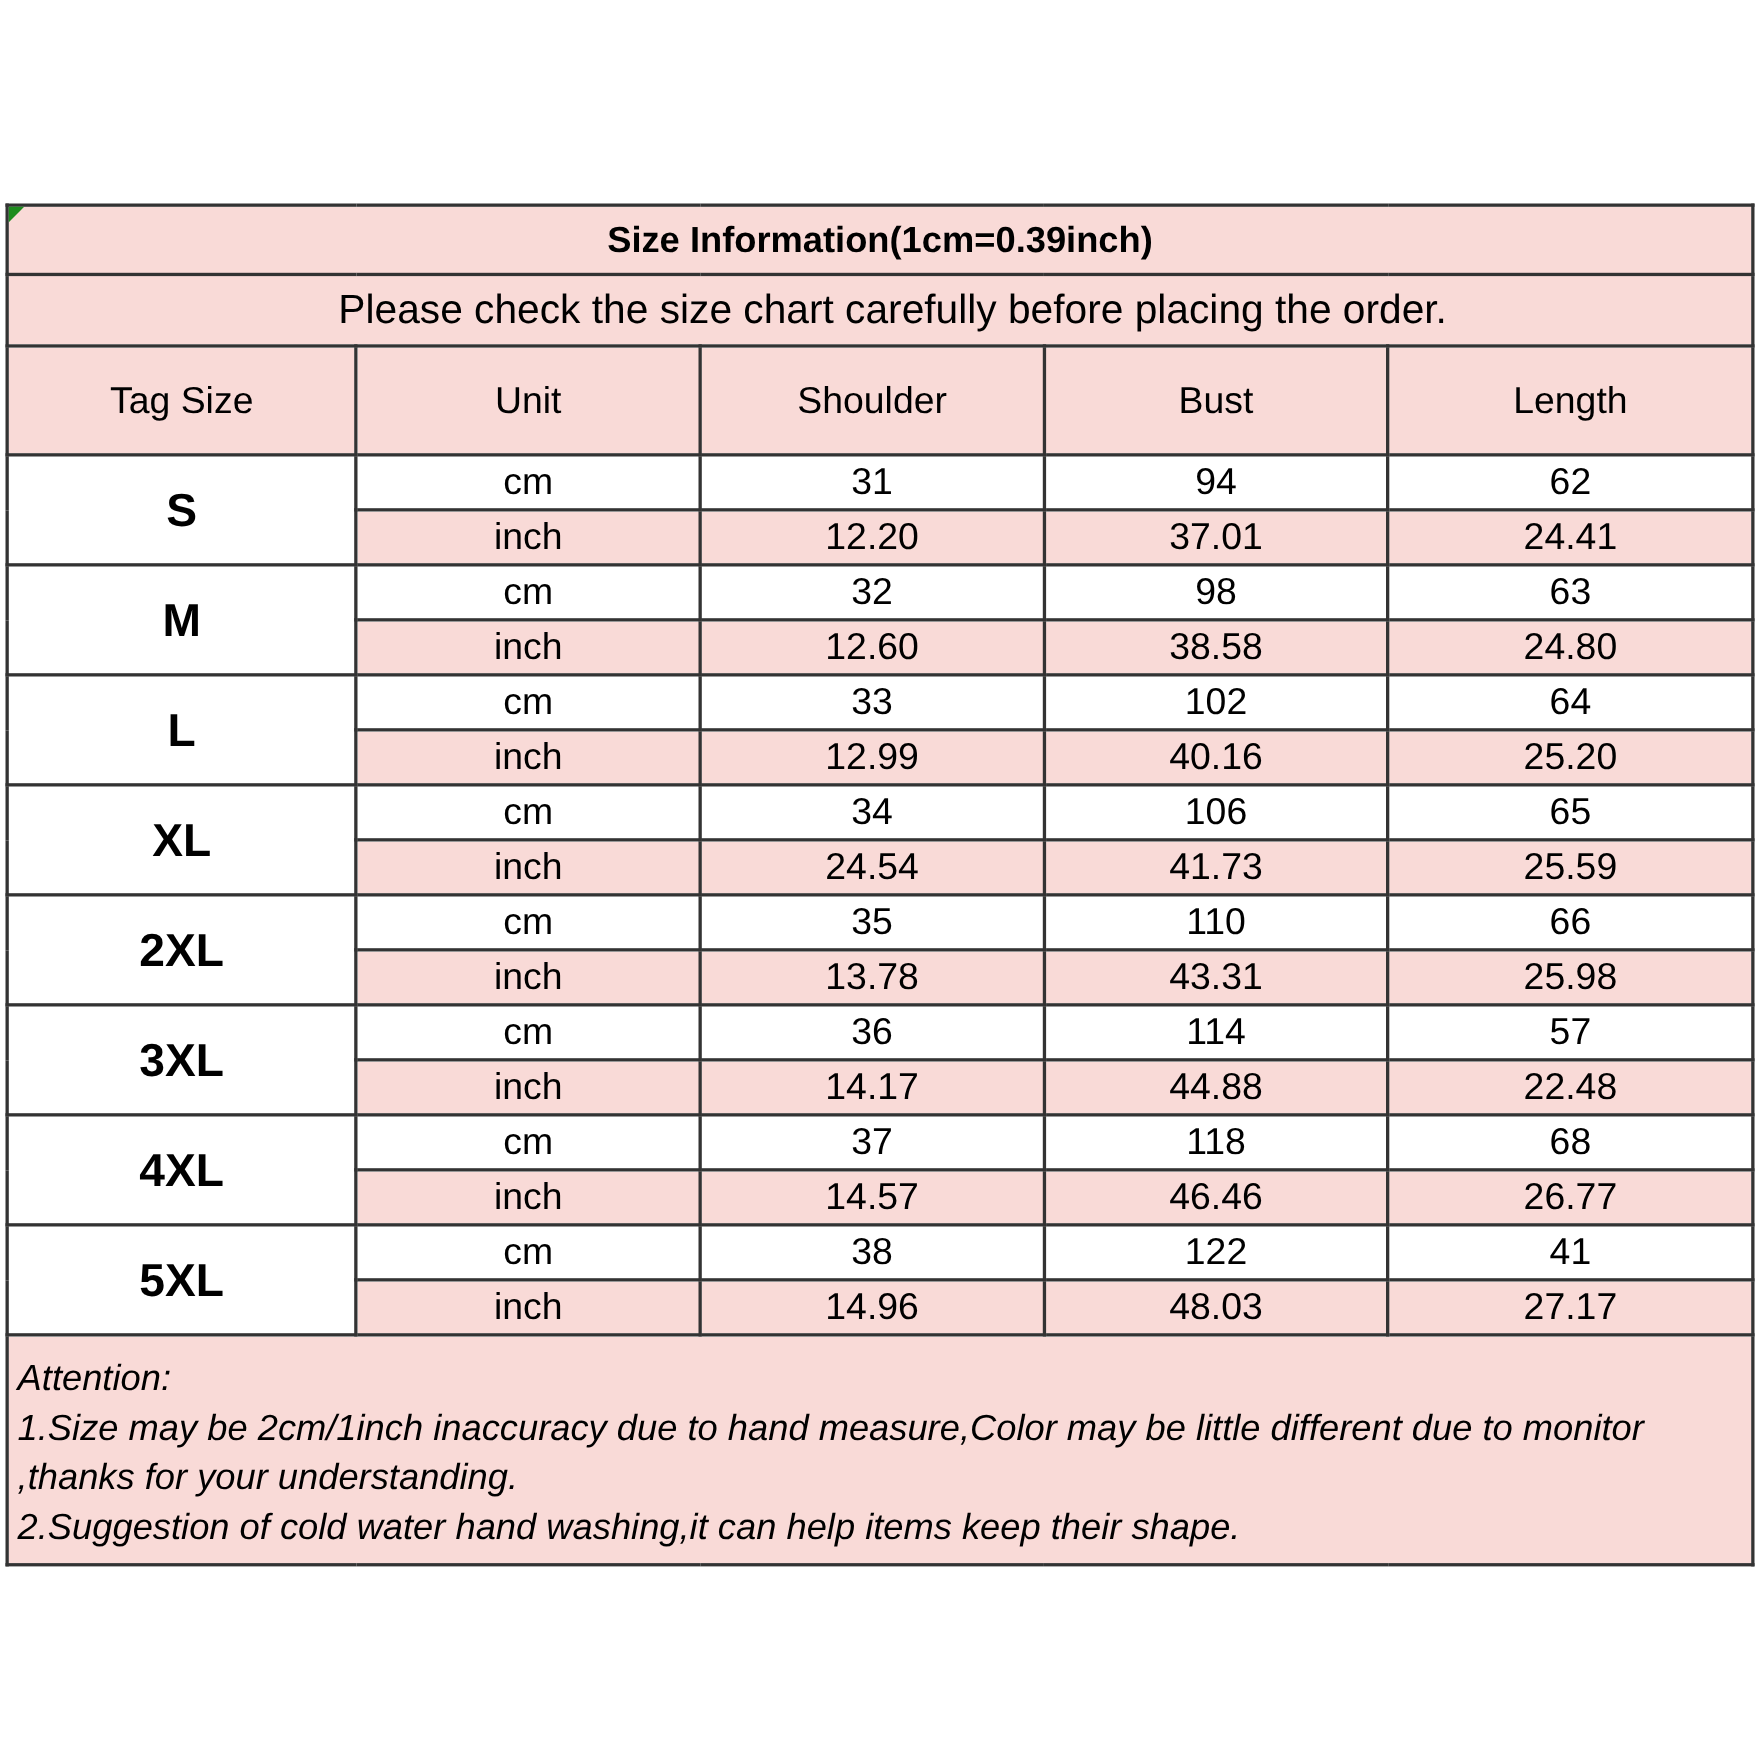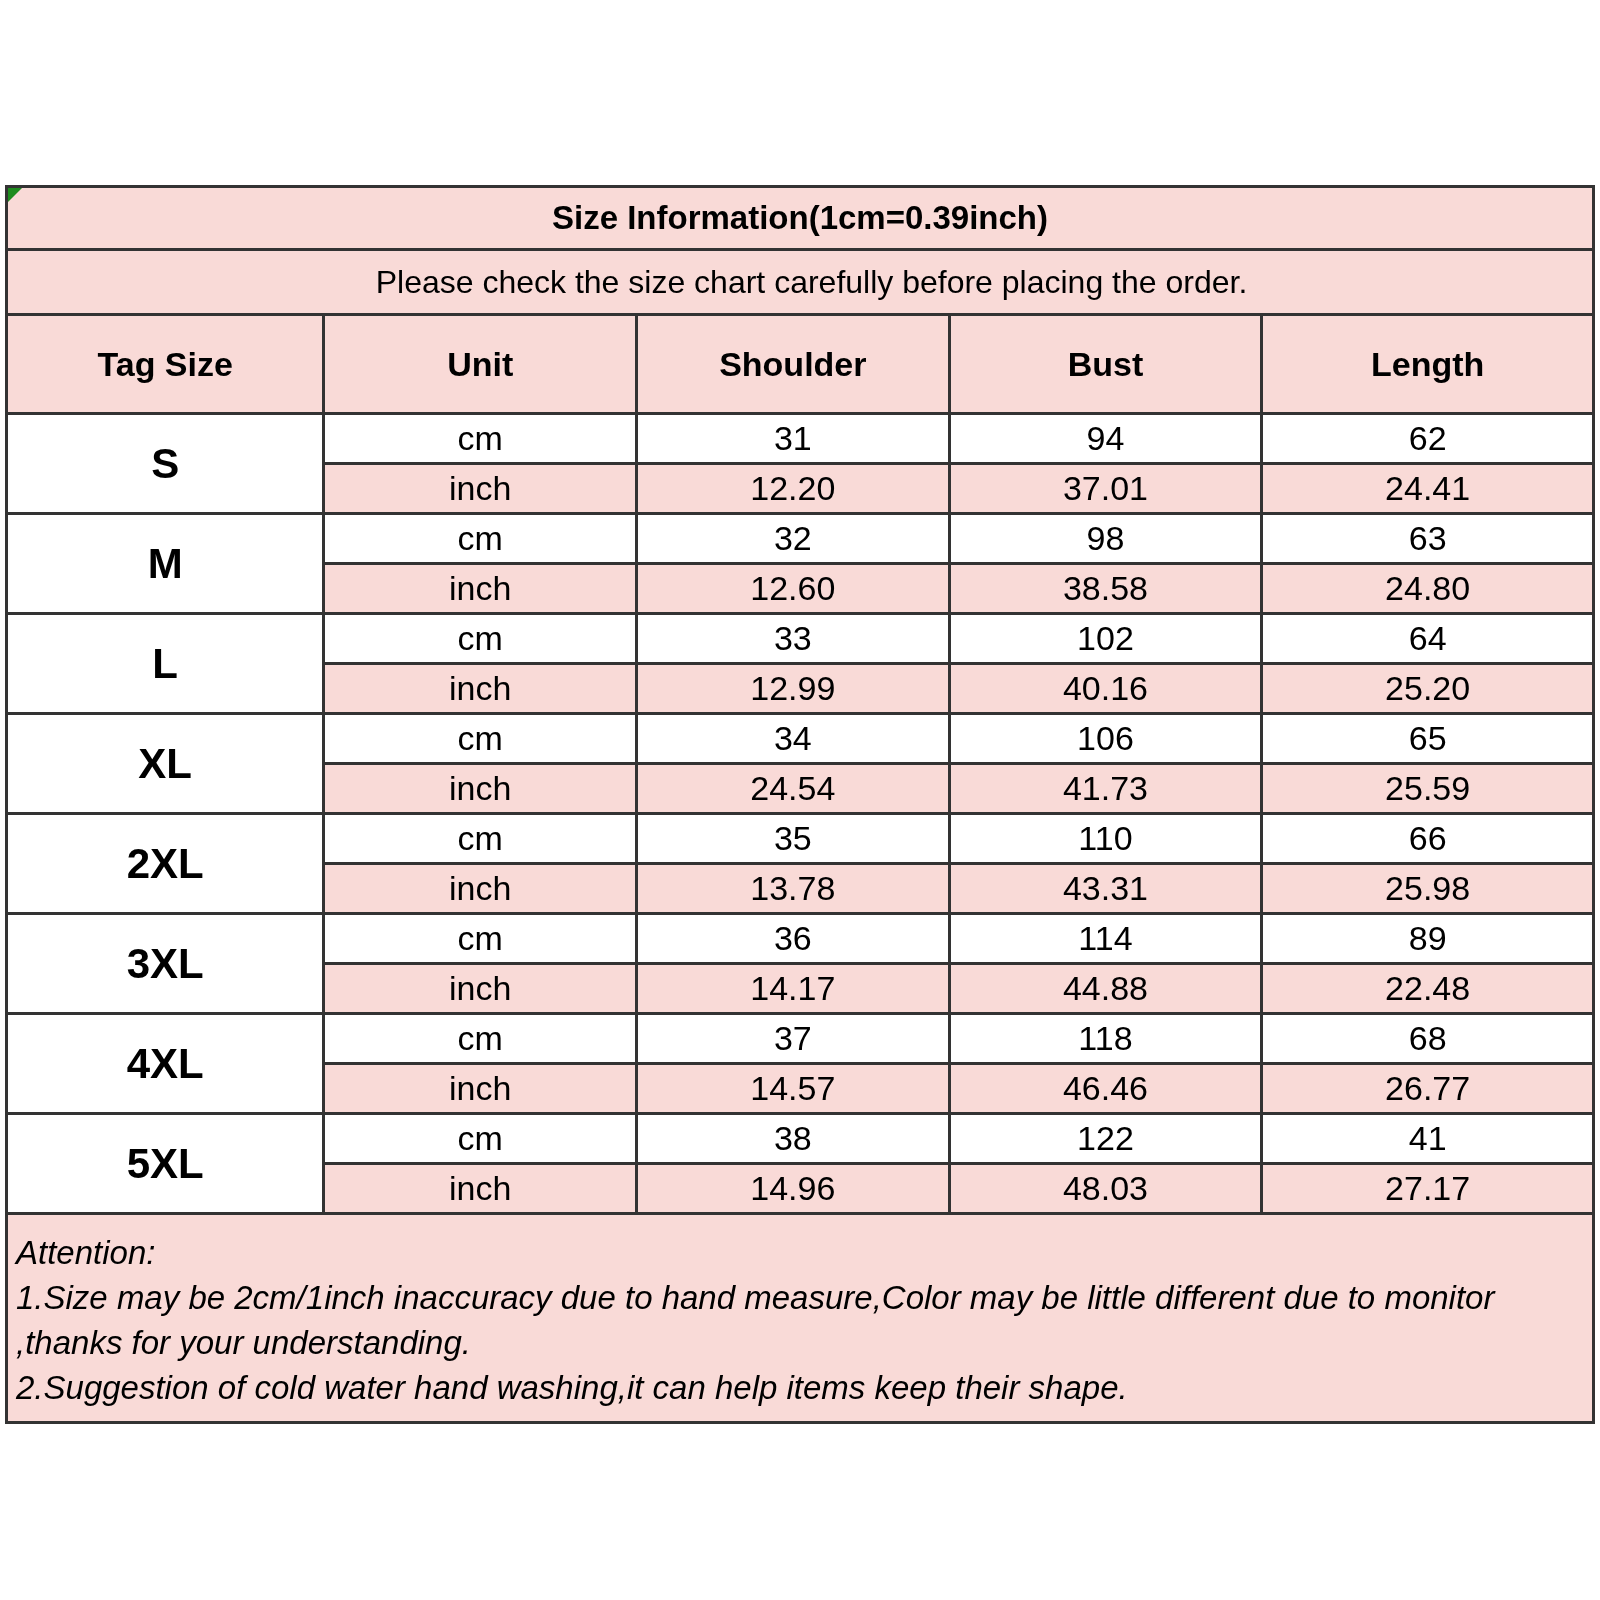--- a/index.html
+++ b/index.html
@@ -44,29 +44,29 @@
   }
   tr.title-row th{
     height:60px;
     background:var(--pink);
     font-size:33px;
     font-weight:bold;
   }
   tr.subtitle-row td{
     height:62px;
     background:var(--pink);
-    font-size:32px;
+    font-size:37px;
     font-weight:normal;
     padding-left:23px;
   }
   tr.header-row th{
     height:96px;
     background:var(--pink);
     font-size:34px;
-    font-weight:bold;
+    font-weight:normal;
   }
   tbody td{
     height:47px;
     background:#ffffff;
     font-size:34px;
     font-weight:normal;
   }
   tbody tr.inch-row td{background:var(--pink);}
   tbody td.tag-cell{
     background:#ffffff;
@@ -177,21 +177,21 @@
             <td>inch</td>
             <td>13.78</td>
             <td>43.31</td>
             <td>25.98</td>
           </tr>
           <tr class="cm-row">
             <td rowspan="2" class="tag-cell">3XL</td>
             <td>cm</td>
             <td>36</td>
             <td>114</td>
-            <td>89</td>
+            <td>57</td>
           </tr>
           <tr class="inch-row">
             <td>inch</td>
             <td>14.17</td>
             <td>44.88</td>
             <td>22.48</td>
           </tr>
           <tr class="cm-row">
             <td rowspan="2" class="tag-cell">4XL</td>
             <td>cm</td>

